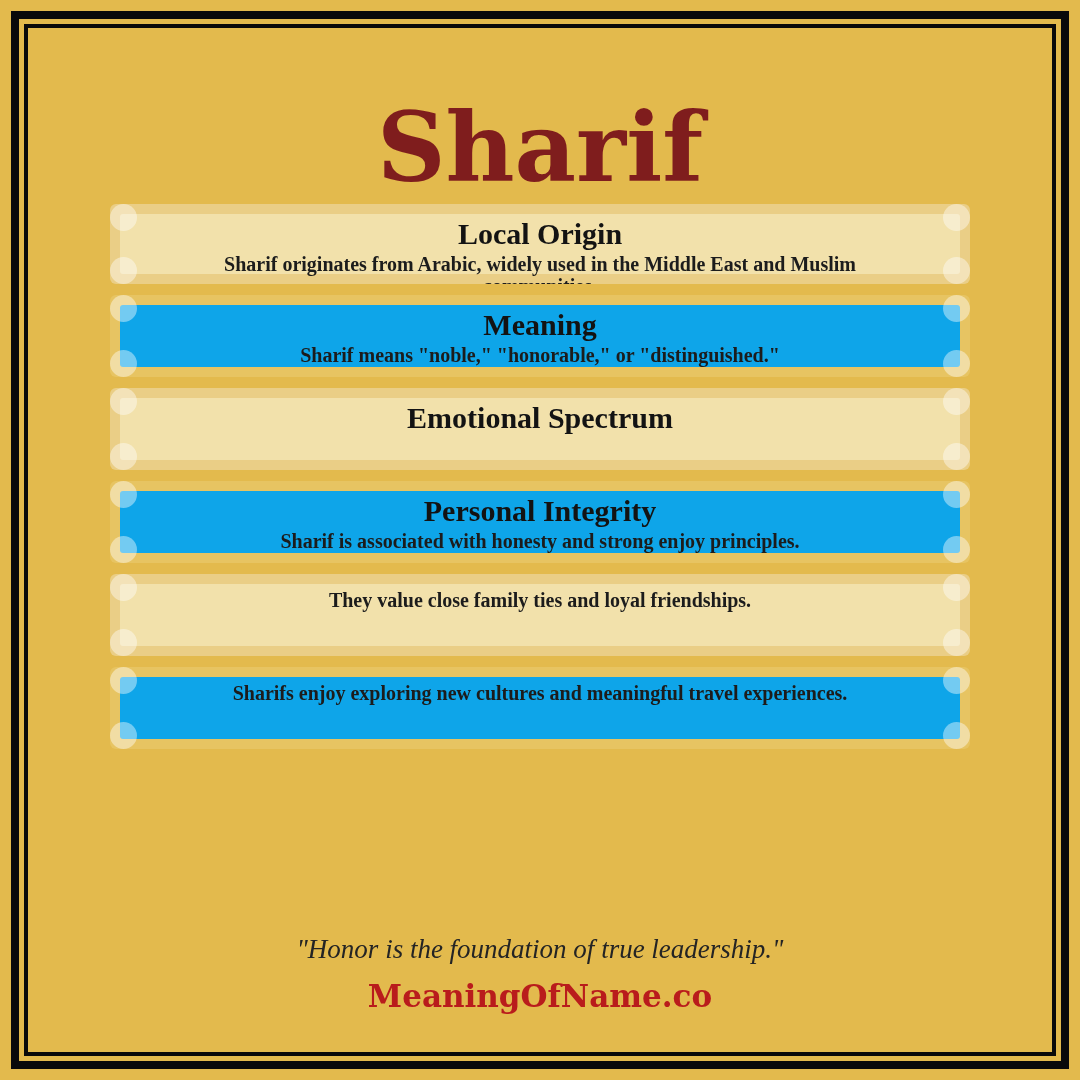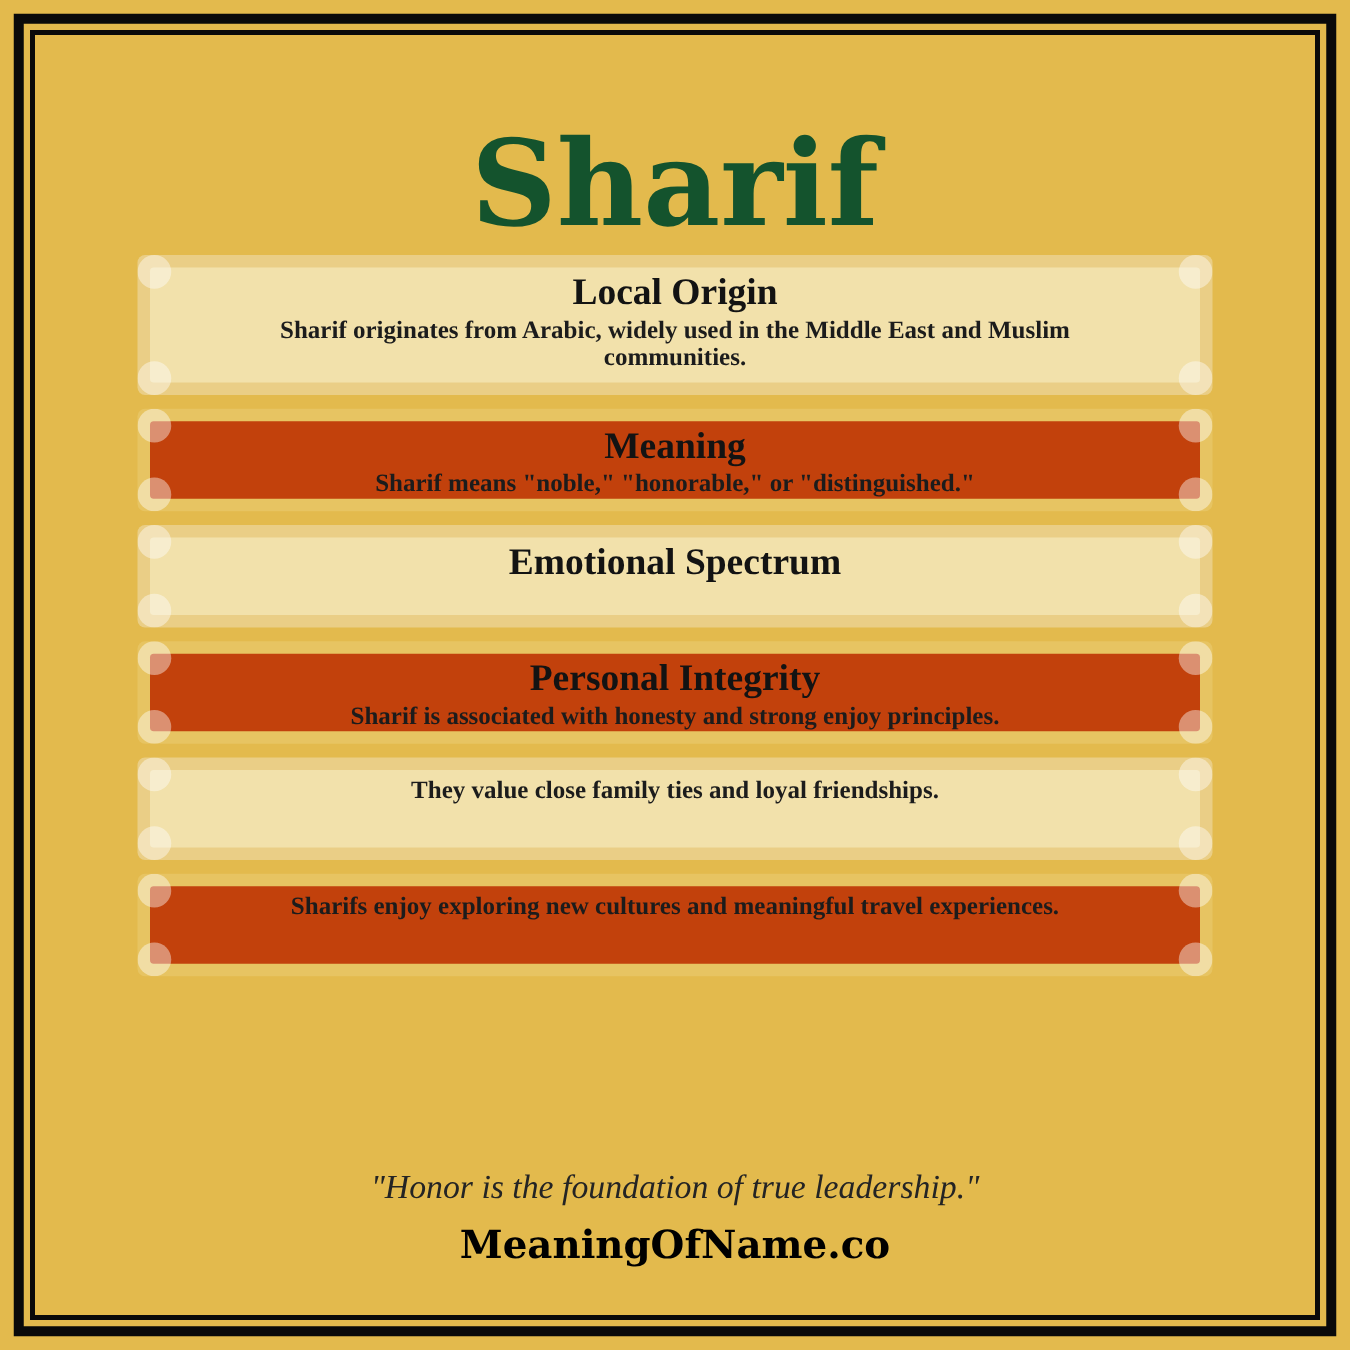--- a/index.html
+++ b/index.html
@@ -14,41 +14,41 @@
   .frame-outer { position:absolute; inset:11px; border:8px solid #0a0a0a; pointer-events:none; }
   .frame-inner { position:absolute; inset:24px; border:4px solid #0a0a0a; pointer-events:none; }
 
   .title {
     position:absolute; top:34px; left:0; right:0;
     text-align:center;
     font-family:"DejaVu Serif", serif;
     font-weight:bold;
     font-size:95px;
     line-height:1.05;
-    color:#14532d;
+    color:#7f1d1d;
   }
 
   .cards {
     position:absolute; top:204px; left:110px; width:860px;
     display:flex; flex-direction:column; gap:11px;
   }
   .card {
     position:relative;
     height:82px;
     border-radius:6px;
     overflow:hidden;
     padding:10px;
     box-sizing:border-box;
     background:#E7C462;            
   }
   .card:nth-child(odd) { background:#EACE86; }   
-  .card:first-child { height:112px; }
+  .card:first-child { height:80px; }
   .card-inner {
     position:relative; height:100%;
-    background:#c2410c;            
+    background:#0ea5e9;            
     border-radius:3px;
     text-align:center;
     padding-top:3px;
     box-sizing:border-box;
     z-index:1;
   }
   .card:nth-child(odd) .card-inner { background:#F2E1AB; }  
 
   .dot {
     position:absolute; width:27px; height:27px; border-radius:50%;
@@ -83,21 +83,21 @@
     font-style:italic;
     font-size:27px;
     color:#242424;
   }
   .brand {
     position:absolute; top:978px; left:0; right:0;
     text-align:center;
     font-family:"DejaVu Serif", serif;
     font-weight:bold;
     font-size:31px;
-    color:#000000;
+    color:#b91c1c;
   }
 </style>
 </head>
 <body>
 
 <div class="frame-outer"></div>
 <div class="frame-inner"></div>
 
 <h1 class="title">Sharif</h1>
 

